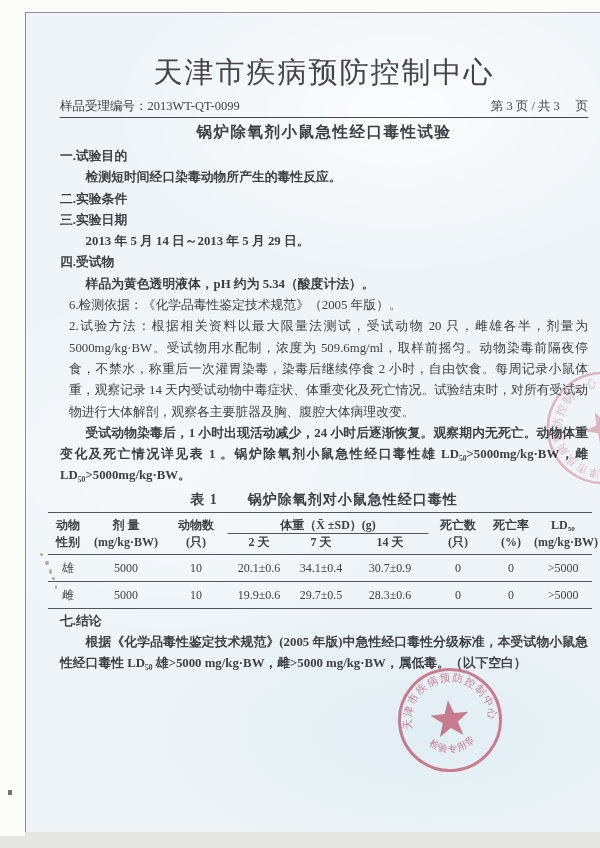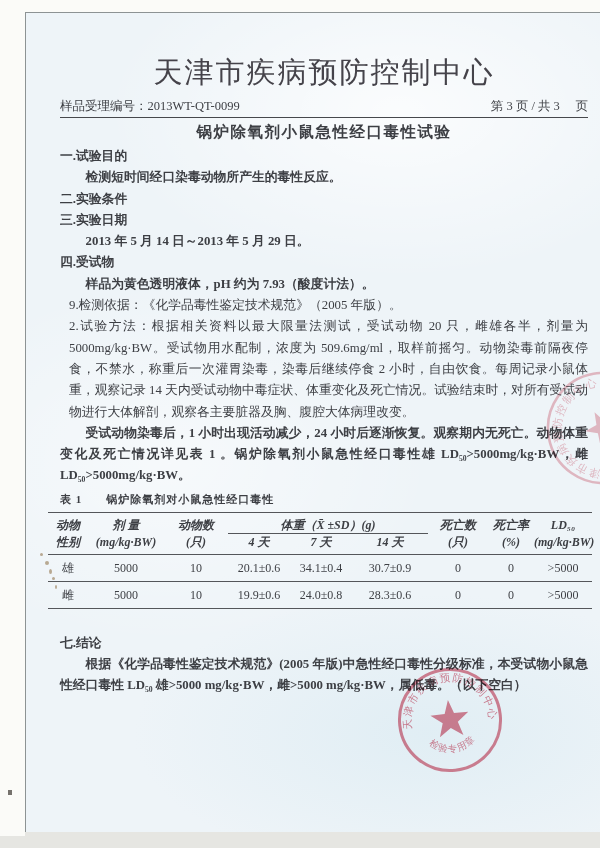--- a/index.html
+++ b/index.html
@@ -38,29 +38,29 @@
     margin-top:4px;text-align:center;font-size:15.5px;font-weight:bold;
     letter-spacing:1.5px;line-height:20px;
   }
   .body-text{margin-top:4px;font-size:12.8px;line-height:21.3px;text-align:justify;}
   .sec-heading{font-weight:bold;}
   .p-indent{text-indent:2em;margin:0;font-weight:bold;}
   .p-item{margin:0;padding-left:2px;}
   .p-item-m{margin:0;padding-left:9px;}
   .body-text p{margin:0;}
   .table-caption{
-    margin-top:3px;font-weight:bold;font-size:11px;line-height:19px;
+    margin-top:3px;text-align:center;font-weight:bold;font-size:14px;line-height:19px;
     letter-spacing:1px;
   }
   table.results{
     border-collapse:collapse;table-layout:fixed;width:544px;margin-left:-12px;margin-top:3px;
     border-top:1.6px solid #54565a;border-bottom:1.6px solid #54565a;
     font-size:12px;text-align:center;color:#3d3f44;
   }
-  table.results th{font-weight:bold;padding:0;font-style:italic;}
+  table.results th{font-weight:bold;padding:0;}
   tr.hrow1 th{padding-top:5px;line-height:15px;}
   tr.hrow2 th{padding:1px 0 4px;line-height:15px;border-bottom:1.3px solid #54565a;font-weight:bold;}
   th.wgroup{border-bottom:1.2px solid #54565a;padding-bottom:3px;}
   tr.datarow td{padding:6px 0 5px;line-height:15px;}
   tr.datarow.first td{border-bottom:1.1px solid #54565a;}
   .stamp{position:absolute;mix-blend-mode:multiply;pointer-events:none;}
   .stain-dot{position:absolute;border-radius:50%;background:#8a6a3e;opacity:.55;}
   .speck{position:absolute;background:#55504a;opacity:.8;}
 </style>
 </head>
@@ -84,23 +84,23 @@
     <div class="body-text">
       <p class="sec-heading">一.试验目的</p>
       <p class="p-indent">检测短时间经口染毒动物所产生的毒性反应。</p>
 
       <p class="sec-heading">二.实验条件</p>
 
       <p class="sec-heading">三.实验日期</p>
       <p class="p-indent">2013 年 5 月 14 日～2013 年 5 月 29 日。</p>
 
       <p class="sec-heading">四.受试物</p>
-      <p class="p-indent">样品为黄色透明液体，pH 约为 7.93（酸度计法）。</p>
-
-      <p class="p-item-m">9.检测依据：《化学品毒性鉴定技术规范》（2005 年版）。</p>
+      <p class="p-indent">样品为黄色透明液体，pH 约为 5.34（酸度计法）。</p>
+
+      <p class="p-item-m">6.检测依据：《化学品毒性鉴定技术规范》（2005 年版）。</p>
       <p class="p-item-m">2.试验方法：根据相关资料以最大限量法测试，受试动物 20 只，雌雄各半，剂量为 5000mg/kg·BW。受试物用水配制，浓度为 509.6mg/ml，取样前摇匀。动物染毒前隔夜停食，不禁水，称重后一次灌胃染毒，染毒后继续停食 2 小时，自由饮食。每周记录小鼠体重，观察记录 14 天内受试动物中毒症状、体重变化及死亡情况。试验结束时，对所有受试动物进行大体解剖，观察各主要脏器及胸、腹腔大体病理改变。</p>
 
       <p class="p-indent">受试动物染毒后，1 小时出现活动减少，24 小时后逐渐恢复。观察期内无死亡。动物体重变化及死亡情况详见表 1 。锅炉除氧剂小鼠急性经口毒性雄 LD₅₀&gt;5000mg/kg·BW，雌 LD₅₀&gt;5000mg/kg·BW。</p>
 
       <div class="table-caption">表 1　　锅炉除氧剂对小鼠急性经口毒性</div>
 
       <table class="results">
         <colgroup>
           <col style="width:40px">
             <col style="width:76px">
@@ -119,21 +119,21 @@
           <th>动物数</th>
           <th class="wgroup" colspan="3">体重（X̄ ±SD）(g)</th>
           <th>死亡数</th>
           <th>死亡率</th>
           <th>LD₅₀</th>
         </tr>
         <tr class="hrow2">
           <th>性别</th>
           <th>(mg/kg·BW)</th>
           <th>(只)</th>
-          <th>4 天</th>
+          <th>2 天</th>
           <th>7 天</th>
           <th>14 天</th>
           <th>(只)</th>
           <th>(%)</th>
           <th>(mg/kg·BW)</th>
         </tr>
         <tr class="datarow first">
           <td>雄</td>
           <td>5000</td>
           <td>10</td>
@@ -142,30 +142,30 @@
           <td>30.7±0.9</td>
           <td>0</td>
           <td>0</td>
           <td>&gt;5000</td>
         </tr>
         <tr class="datarow">
           <td>雌</td>
           <td>5000</td>
           <td>10</td>
           <td>19.9±0.6</td>
-          <td>24.0±0.8</td>
+          <td>29.7±0.5</td>
           <td>28.3±0.6</td>
           <td>0</td>
           <td>0</td>
           <td>&gt;5000</td>
         </tr>
       </tbody>
         </table>
 
-      <p class="sec-heading" style="margin-top:24px;">七.结论</p>
+      <p class="sec-heading" style="margin-top:2px;">七.结论</p>
       <p class="p-indent">根据《化学品毒性鉴定技术规范》(2005 年版)中急性经口毒性分级标准，本受试物小鼠急性经口毒性 LD₅₀ 雄&gt;5000 mg/kg·BW，雌&gt;5000 mg/kg·BW，属低毒。（以下空白）</p>
     </div>
   </div>
 
   <div class="stain-dot" style="left:14px;top:540px;width:3px;height:3px;"></div>
   <div class="stain-dot" style="left:19px;top:548px;width:4px;height:4px;"></div>
   <div class="stain-dot" style="left:23px;top:556px;width:3px;height:5px;"></div>
   <div class="stain-dot" style="left:26px;top:564px;width:3px;height:3px;"></div>
   <div class="stain-dot" style="left:29px;top:572px;width:2px;height:4px;"></div>
 </div>

